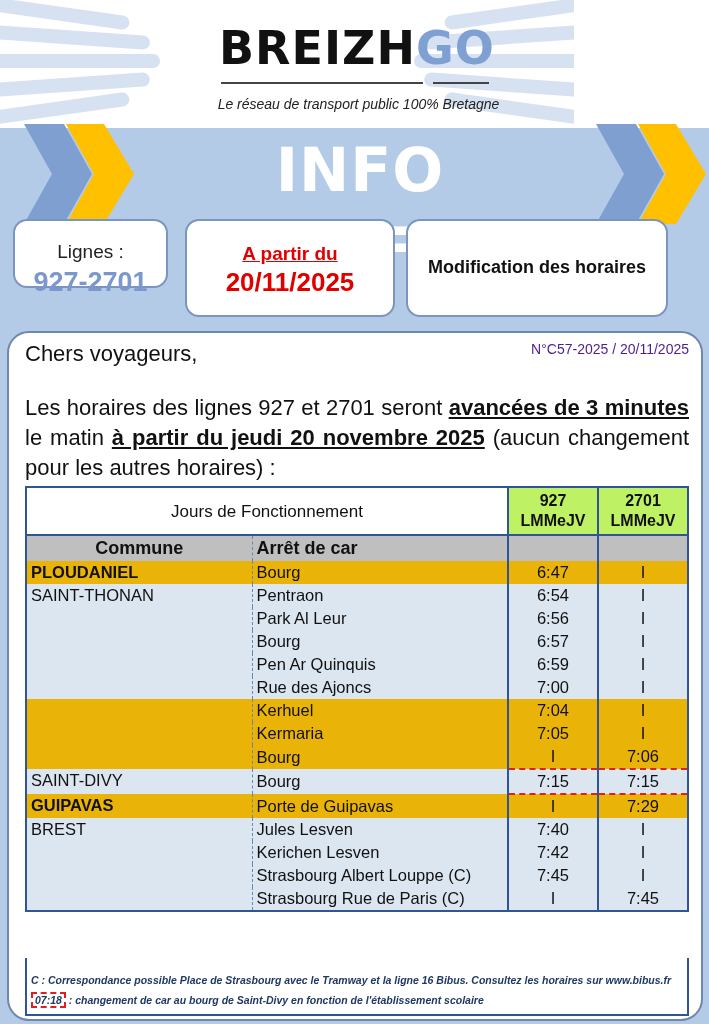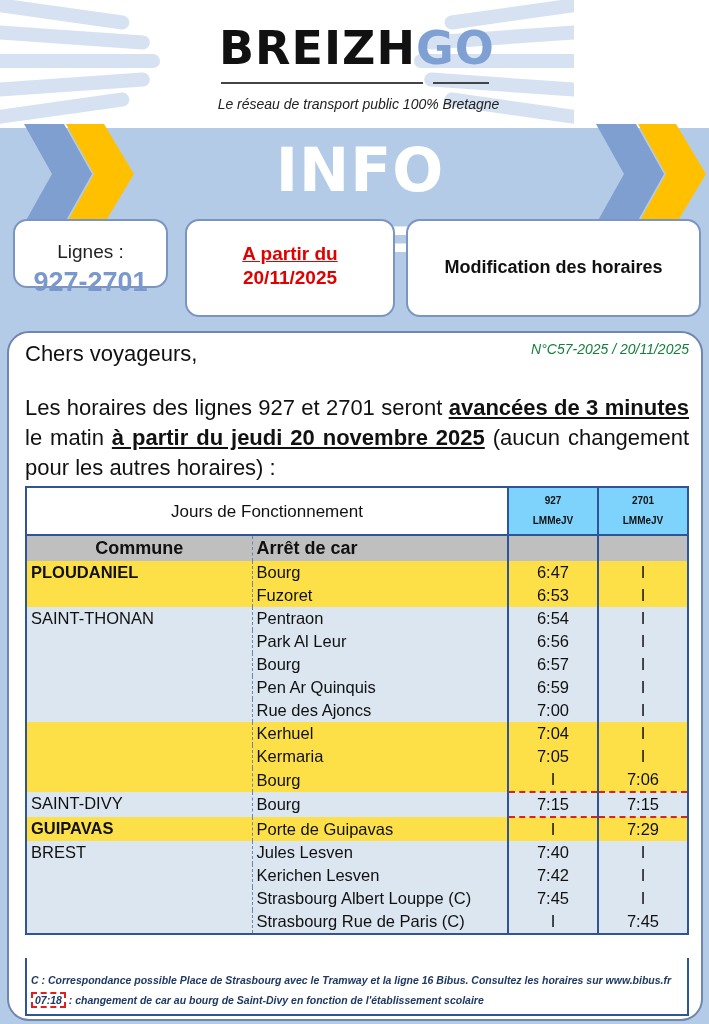--- a/index.html
+++ b/index.html
@@ -20,46 +20,46 @@
   .tagline { position: absolute; left: 0; width: 709px; top: 96px; text-align: center; font-style: italic; font-size: 14px; color: #222; padding-left: 8px; }
 
   
   .banner { position: absolute; left: 0; top: 128px; width: 709px; height: 896px; background: #b4cbe8; }
   .chev { position: absolute; }
   .banner-title { position: absolute; left: 150px; top: 130px; width: 420px; text-align: center; font-size: 60px; font-weight: bold; color: #ffffff; letter-spacing: 1px; line-height: 80px; font-family: "DejaVu Sans", sans-serif; }
 
   .card { position: absolute; background: #ffffff; border: 2px solid #7b95c0; border-radius: 14px; text-align: center; }
   .card-lines { left: 13px; top: 219px; width: 155px; height: 69px; }
   .card-date  { left: 185px; top: 219px; width: 210px; height: 98px; }
-  .card-mod   { left: 406px; top: 219px; width: 295px; height: 98px; }
+  .card-mod   { left: 406px; top: 219px; width: 262px; height: 98px; }
   .lines-label { display: block; margin-top: 20px; font-size: 19px; color: #222; }
   .lines-value { display: block; margin-top: 4px; font-size: 27px; font-weight: bold; color: #7a98cc; }
   .date-label { display: block; margin-top: 22px; font-size: 19px; font-weight: bold; color: #e00000; text-decoration: underline; }
-  .date-value { display: block; margin-top: 2px; font-size: 19px; font-weight: bold; color: #e00000; }
+  .date-value { display: block; margin-top: 2px; font-size: 26px; font-weight: bold; color: #e00000; }
   .mod-text { display: block; margin-top: 36px; font-size: 18px; font-weight: bold; color: #111; }
 
   
   .content { position: absolute; left: 7px; top: 331px; width: 696px; height: 690px; background: #ffffff; border: 2px solid #6f86ad; border-radius: 22px; }
   .greeting { position: absolute; left: 16px; top: 8px; font-size: 22px; color: #111; }
-  .ref { position: absolute; right: 12px; top: 8px; font-size: 14px; font-style: italic; color: #15803d; }
+  .ref { position: absolute; right: 12px; top: 8px; font-size: 14px; color: #4c1d95; }
   .intro { position: absolute; left: 16px; top: 60px; width: 664px; font-size: 22px; line-height: 30px; color: #111; text-align: justify; }
   .intro u { font-weight: bold; }
 
   
   .tbl { position: absolute; left: 16px; top: 153px; width: 664px; border-collapse: collapse; font-size: 16.5px; color: #111; }
   .tbl td { padding: 0 4px; height: 23px; line-height: 23px; white-space: nowrap; }
   .tbl .hdr-days { height: 48px; text-align: center; font-size: 17px; background: #ffffff; border: 2px solid #2f5597; }
-  .tbl .hdr-line { background: #7dd3fc; text-align: center; font-weight: bold; font-size: 10px; line-height: 20px; border: 2px solid #2f5597; padding: 2px 0; }
+  .tbl .hdr-line { background: #bef264; text-align: center; font-weight: bold; font-size: 16px; line-height: 20px; border: 2px solid #2f5597; padding: 2px 0; }
   .tbl .col-hdr { background: #bfbfbf; font-weight: bold; font-size: 18px; height: 26px; }
   .tbl .col-hdr.commune { text-align: center; border-left: 2px solid #2f5597; }
   .tbl .col-hdr.t { border-left: 2px solid #2f5597; border-right: 2px solid #2f5597; }
   .tbl .commune-cell { width: 226px; border-left: 2px solid #2f5597; vertical-align: top; }
   .tbl .stop-cell { width: 256px; border-left: 1px dashed #6b86b5; }
   .tbl .time-cell { width: 90px; text-align: center; border-left: 2px solid #2f5597; border-right: 2px solid #2f5597; }
-  .tbl tr.dark td { background: #fde047; }
+  .tbl tr.dark td { background: #eab308; }
   .tbl tr.light td { background: #dce6f1; }
   .tbl tr.bold-commune .commune-cell { font-weight: bold; }
   .tbl tr.last td { border-bottom: 2px solid #2f5597; }
   .tbl tr.highlight .time-cell { border-top: 2px dashed #e02020; border-bottom: 2px dashed #e02020; }
 
   .notes { position: absolute; left: 16px; top: 625px; width: 664px; height: 58px; border: 2px solid #2f5597; border-top: none; padding: 14px 4px; font-size: 10.5px; font-style: italic; font-weight: bold; color: #1f3864; line-height: 16px; }
   .note-box { display: inline-block; border: 2px dashed #e02020; padding: 0 2px; color: #1f3864; line-height: 12px; margin-top: 4px; }
 </style>
 </head>
 <body>
@@ -136,26 +136,20 @@
       <td class="col-hdr t"></td>
       <td class="col-hdr t"></td>
     </tr>
 
     <tr class="dark bold-commune">
       <td class="commune-cell">PLOUDANIEL</td>
       <td class="stop-cell">Bourg</td>
       <td class="time-cell">6:47</td>
       <td class="time-cell">I</td>
     </tr>
-    <tr class="dark">
-      <td class="commune-cell"></td>
-      <td class="stop-cell">Fuzoret</td>
-      <td class="time-cell">6:53</td>
-      <td class="time-cell">I</td>
-    </tr>
     <tr class="light">
       <td class="commune-cell">SAINT-THONAN</td>
       <td class="stop-cell">Pentraon</td>
       <td class="time-cell">6:54</td>
       <td class="time-cell">I</td>
     </tr>
     <tr class="light">
       <td class="commune-cell"></td>
       <td class="stop-cell">Park Al Leur</td>
       <td class="time-cell">6:56</td>

